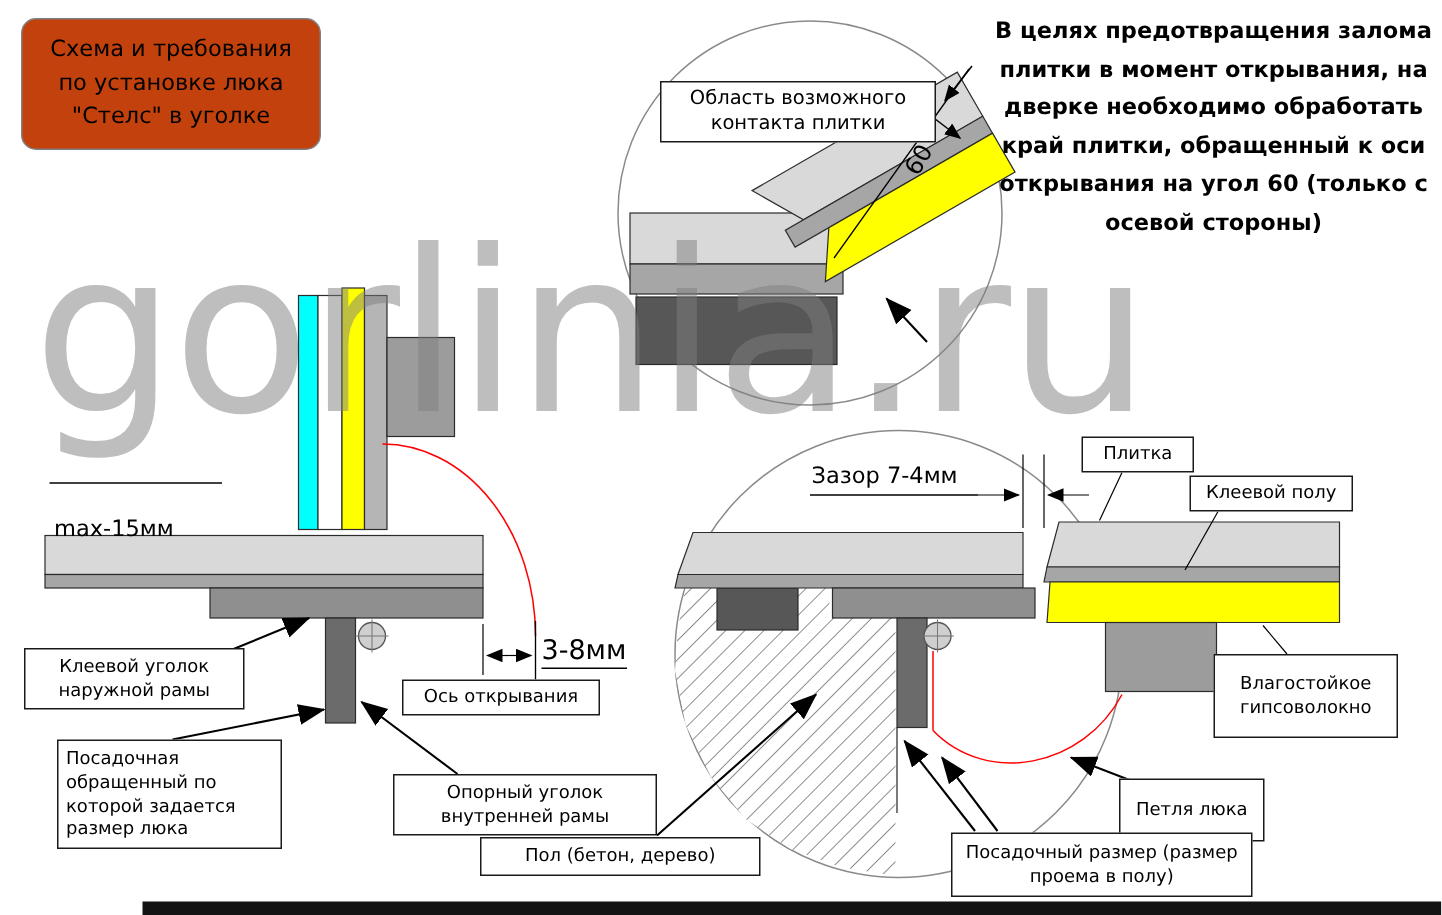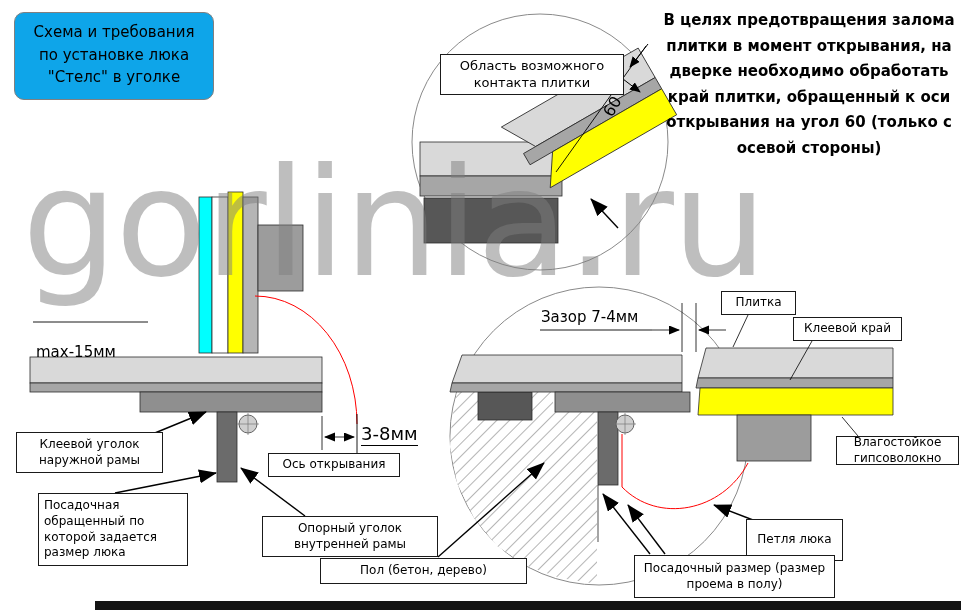--- a/index.html
+++ b/index.html
@@ -14,40 +14,40 @@
   }
   .lbl {
     position:absolute; background:#fff; border:1px solid #1a1a1a;
     display:flex; align-items:center; justify-content:center;
     text-align:center; font-size:12px; line-height:1.3; z-index:30; padding:2px 5px;
   }
   .lbl.left-align { text-align:left; justify-content:flex-start; }
   .txt { position:absolute; font-size:15px; z-index:30; white-space:nowrap; }
   #title-box {
     position:absolute; left:14px; top:12px; width:200px; height:88px;
-    border:1px solid #808080; border-radius:10px; background:#0ea5e9;
+    border:1px solid #808080; border-radius:10px; background:#c2410c;
     font-size:15px; line-height:1.5; padding:8px 10px; z-index:30; text-align:center;
   }
   #note-text {
     position:absolute; left:663px; top:8px; width:292px;
     font-size:15px; line-height:1.7; text-align:center; z-index:30;font-weight:bold;
   }
   #detail-label { left:440px; top:54px; width:184px; height:41px; font-size:13px; }
   #max-label   { left:36px;  top:303px;margin-top:40px; }
   #dim38       { left:361px; top:423px; font-size:18px; border-bottom:1px solid #000; padding-bottom:1px; }
   #axis-box    { left:268px; top:453px; width:132px; height:24px; }
   #outer-box   { left:16px;  top:432px; width:147px; height:41px; }
   #seat-box    { left:38px;  top:493px; width:150px; height:73px; }
   #inner-box   { left:262px; top:516px; width:176px; height:41px; }
   #zazor-label { left:541px; top:308px; }
   #tile-box    { left:721px; top:291px; width:75px;  height:24px; }
   #glue-box    { left:793px; top:317px; width:109px; height:24px; }
-  #gyps-box    { left:836px; top:436px; width:123px; height:29px; }
+  #gyps-box    { left:809px; top:436px; width:123px; height:56px; }
   #hinge-box   { left:746px; top:519px; width:97px;  height:42px; }
-  #floor-box   { left:320px; top:558px; width:207px; height:26px; }
+  #floor-box   { left:320px; top:558px; width:187px; height:26px; }
   #size-box    { left:634px; top:555px; width:201px; height:43px; }
   #bottom-bar  { position:absolute; left:95px; top:601px; width:866px; height:9px; background:#141414; z-index:40; }
 </style>
 </head>
 <body>
 
 <div id="stage">
 
   <svg id="shapes" width="961" height="610" viewBox="0 0 961 610">
     <defs>
@@ -163,20 +163,20 @@
 
   <div id="max-label" class="txt">max-15мм</div>
   <div id="dim38" class="txt">3-8мм</div>
   <div id="axis-box" class="lbl">Ось открывания</div>
   <div id="outer-box" class="lbl">Клеевой уголок наружной рамы</div>
   <div id="seat-box" class="lbl left-align">Посадочная обращенный по которой задается размер люка</div>
   <div id="inner-box" class="lbl">Опорный уголок внутренней рамы</div>
 
   <div id="zazor-label" class="txt">Зазор 7-4мм</div>
   <div id="tile-box" class="lbl">Плитка</div>
-  <div id="glue-box" class="lbl">Клеевой край</div>
+  <div id="glue-box" class="lbl">Клеевой полу</div>
   <div id="gyps-box" class="lbl">Влагостойкое гипсоволокно</div>
   <div id="hinge-box" class="lbl">Петля люка</div>
   <div id="floor-box" class="lbl">Пол (бетон, дерево)</div>
   <div id="size-box" class="lbl">Посадочный размер (размер проема в полу)</div>
 
   <div id="bottom-bar"></div>
 </div>
 
 </body></html>

